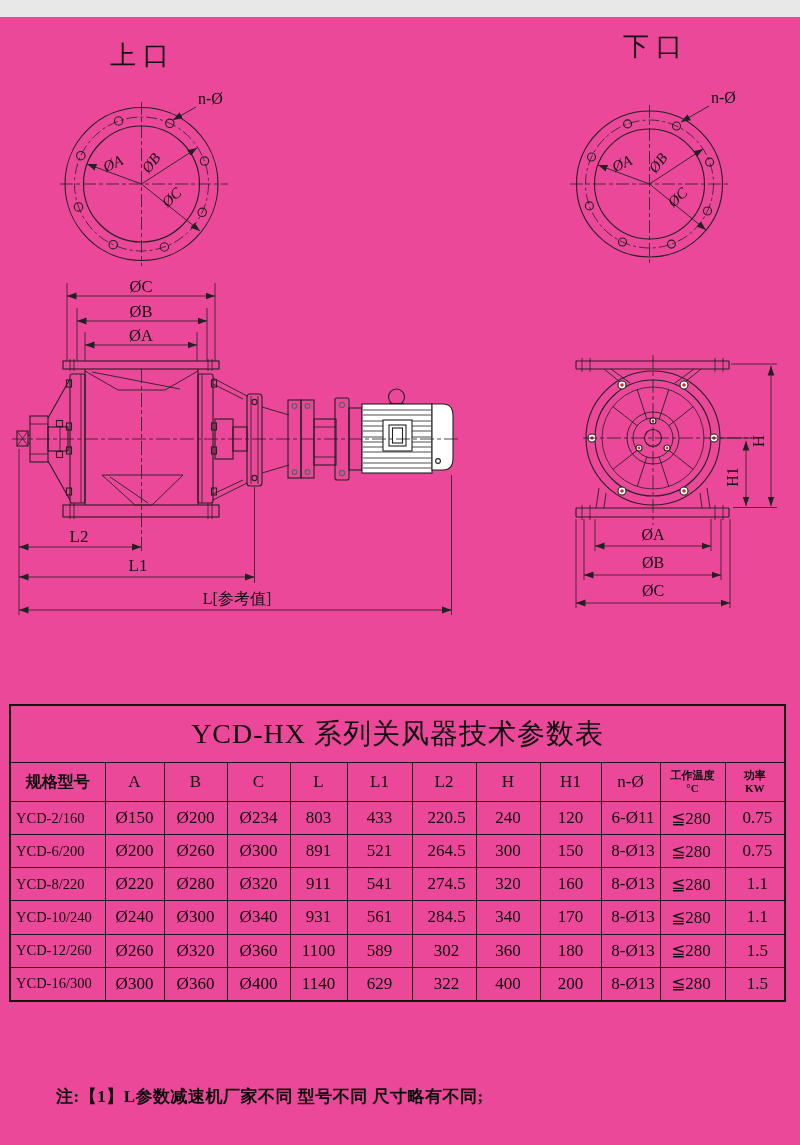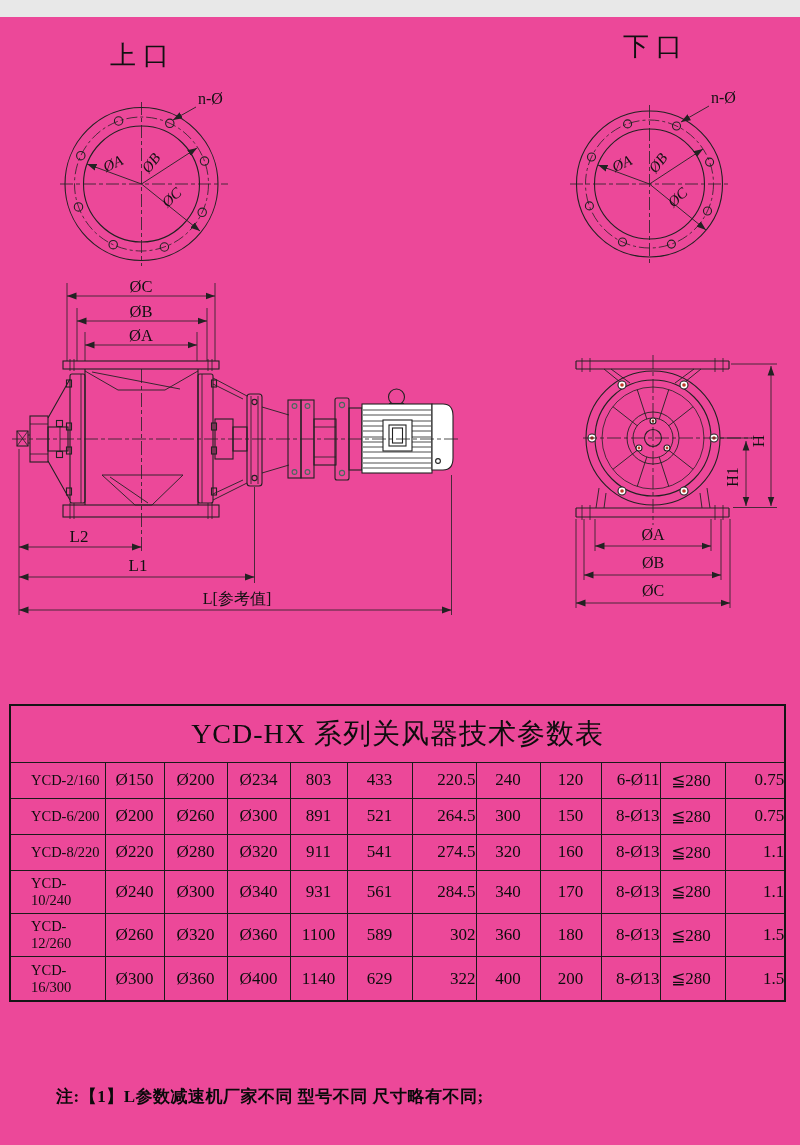--- a/index.html
+++ b/index.html
@@ -30,22 +30,22 @@
     height:56px; font-size:28px; letter-spacing:1px; font-weight:500;
   }
   tr.cols th {
     height:38px; font-size:17px; line-height:1.05; white-space:pre-line;
   }
   tr.cols th:nth-child(1) { font-size:16px; font-weight:bold; }
   tr.cols th:nth-child(11), tr.cols th:nth-child(12) {
     font-size:11px; font-weight:bold; line-height:1.15;
   }
   table.param td { height:28px; font-size:17px; }
-  table.param td.c0 { font-size:14.5px; text-align:left; padding-left:20px; }
-  table.param td.c6, table.param td.c9, table.param td.c11 { text-align:right; padding-left:5px; }
+  table.param td.c0 { font-size:14.5px; text-align:left; padding-left:5px; }
+  table.param td.c6, table.param td.c9, table.param td.c11 { text-align:center; padding-left:5px; }
   table.param td.c10 { text-align:center; padding-right:3px; }
 
   
   .notes {
     position:absolute; left:56px; top:1066px;
     font-size:17px; font-weight:bold; line-height:1.6; color:#0a0a0a;
     letter-spacing:0.5px; white-space:nowrap;
   }
   .notes .l2 { margin-left:17px; }
 </style>
@@ -304,20 +304,36 @@
           <col style="width:64px">
         <col style="width:61px">
           <col style="width:59px">
           <col style="width:65px">
           <col style="width:60px">
       </colgroup>
       <thead>
         <tr class="title-row">
           <th colspan="12">YCD-HX 系列关风器技术参数表</th>
         </tr>
+        <tr class="cols">
+            <th>规格型号</th>
+            <th>A</th>
+            <th>B</th>
+            <th>C</th>
+            <th>L</th>
+            <th>L1</th>
+            <th>L2</th>
+            <th>H</th>
+            <th>H1</th>
+            <th>n-Ø</th>
+            <th>工作温度
+°C</th>
+            <th>功率
+KW</th>
+          </tr>
       </thead>
       <tbody>
           <tr>
             <td class="c0">YCD-2/160</td>
             <td class="c1">Ø150</td>
             <td class="c2">Ø200</td>
             <td class="c3">Ø234</td>
             <td class="c4">803</td>
             <td class="c5">433</td>
             <td class="c6">220.5</td>

